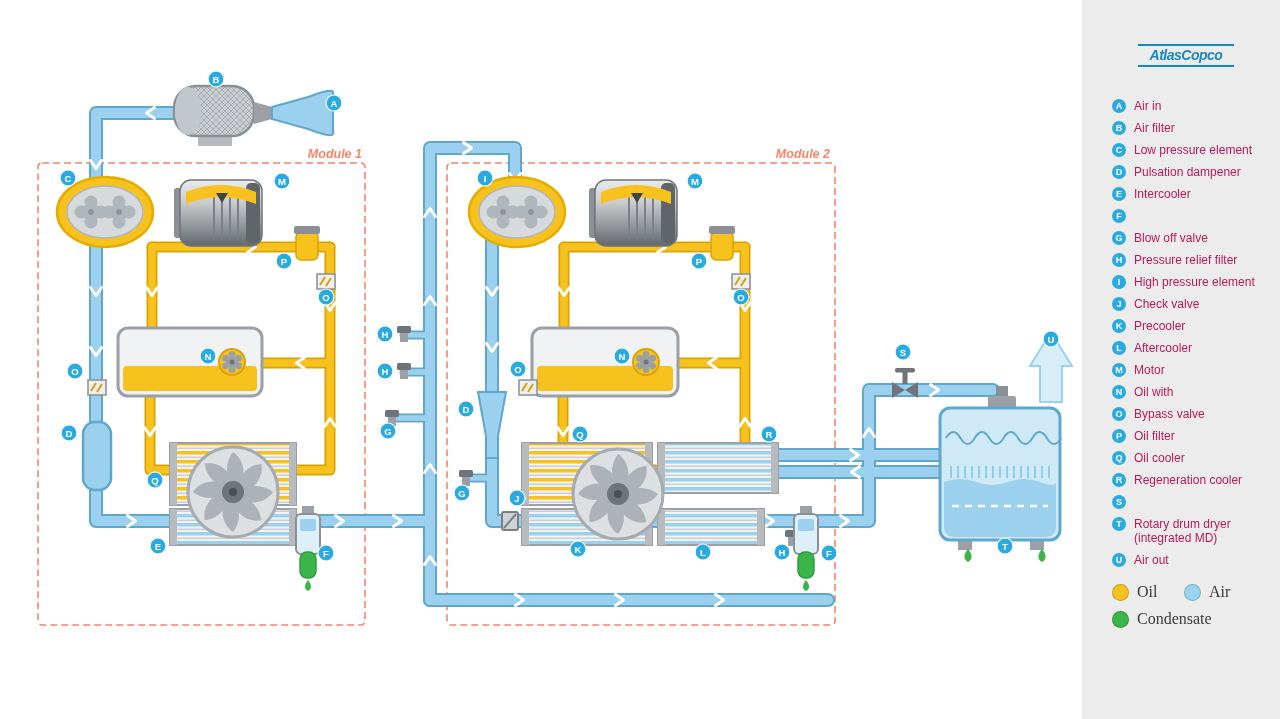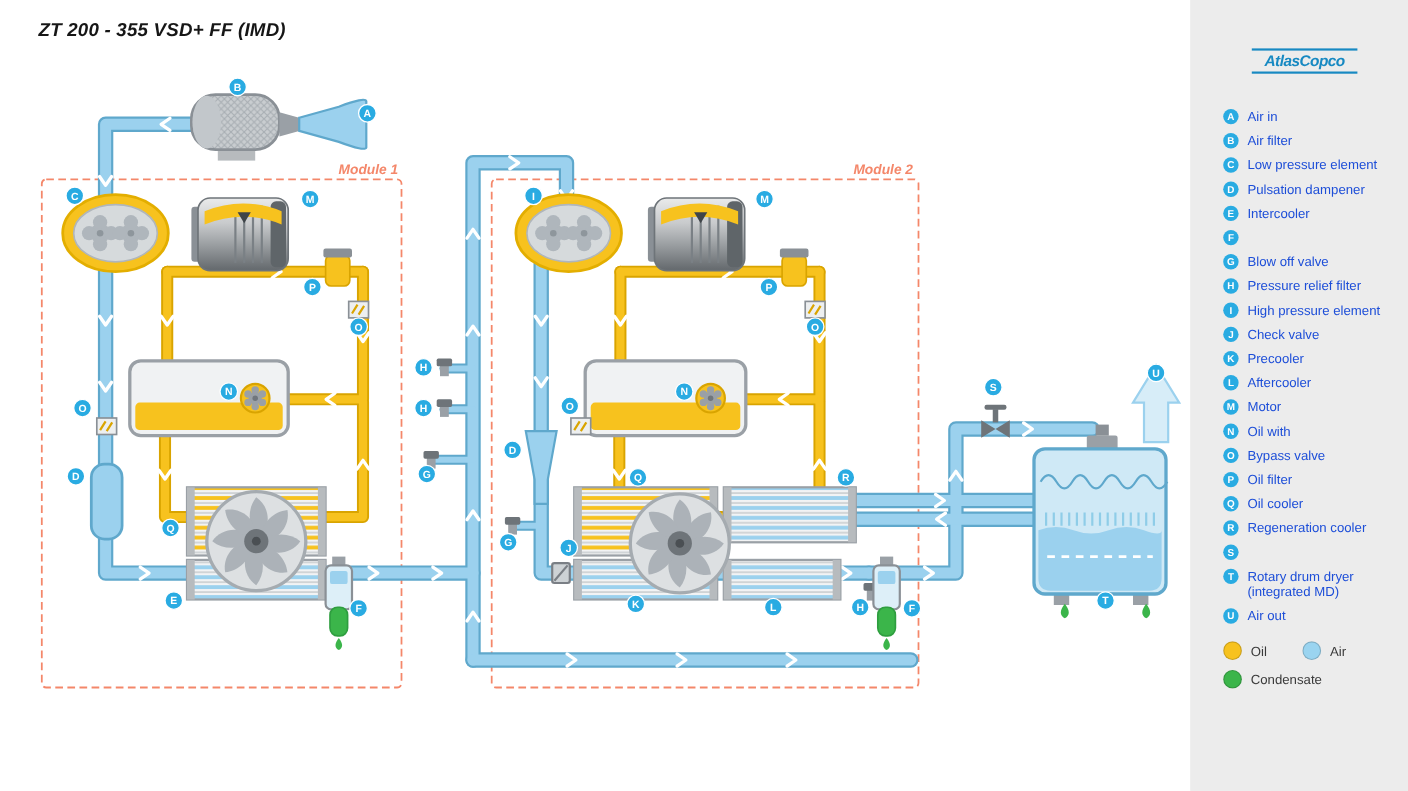--- a/index.html
+++ b/index.html
@@ -10,41 +10,40 @@
   svg text{font-family:"Liberation Sans",sans-serif;}
 
   .sidebar{position:absolute;right:0;top:0;width:198px;height:719px;background:#ECECEC;box-sizing:border-box;padding:0 20px 0 30px;}
   .logo{margin:44px auto 0;width:96px;text-align:center;}
   .logo-rule{height:2px;background:#1789C2;}
   .logo-text{display:block;font-style:italic;font-weight:bold;color:#1789C2;font-size:14px;padding:1px 0 2px;letter-spacing:-.5px;}
   .legend-list{margin-top:32px;}
   .legend-item{display:flex;align-items:flex-start;margin-bottom:8px;}
   .kbadge{flex:0 0 14px;width:14px;height:14px;border-radius:50%;background:#29ABE2;color:#fff;
           font-size:9px;font-weight:bold;display:flex;align-items:center;justify-content:center;margin-right:8px;margin-top:0;}
-  .legend-label{font-size:12px;line-height:14px;color:#1d4ed8;max-width:135px;}
+  .legend-label{font-size:12px;line-height:14px;color:#be185d;max-width:135px;}
   .color-legend{margin-top:16px;display:grid;grid-template-columns:72px auto;row-gap:9px;}
   .color-item{display:flex;align-items:center;}
   .color-swatch{width:15px;height:15px;border-radius:50%;border:1px solid rgba(0,0,0,.18);margin-right:8px;flex:0 0 15px;}
-  .color-label{font-size:12px;color:#3A3A3A;}
+  .color-label{font-size:16px;color:#3A3A3A;font-family:Liberation Serif, serif;}
 
   .pu{stroke:#5FA8CC;stroke-width:14;fill:none;stroke-linecap:round;stroke-linejoin:round}
   .po{stroke:#9BD1EE;stroke-width:10;fill:none;stroke-linecap:round;stroke-linejoin:round}
   .pus{stroke:#5FA8CC;stroke-width:9;fill:none;stroke-linecap:round;stroke-linejoin:round}
   .pos{stroke:#9BD1EE;stroke-width:5.5;fill:none;stroke-linecap:round;stroke-linejoin:round}
   .yu{stroke:#D9A400;stroke-width:11;fill:none;stroke-linecap:round;stroke-linejoin:round}
   .yo{stroke:#F7C21E;stroke-width:7.5;fill:none;stroke-linecap:round;stroke-linejoin:round}
   .modbox{fill:none;stroke:#F4876A;stroke-width:1.6;stroke-dasharray:7 4;}
   .modlabel{fill:#F4876A;font-size:12.5px;font-style:italic;font-weight:bold;}
 </style>
 </head>
 <body>
 
 <div class="stage">
 
-  <div class="title">ZT 200 - 355 VSD+ FF (IMD)</div>
 
   <svg id="diagram-svg" width="1082" height="719" viewBox="0 0 1082 719">
     <defs>
       <linearGradient id="gradMotor" x1="0" y1="0" x2="0" y2="1">
         <stop offset="0" stop-color="#EAEBEB"></stop>
           <stop offset="0.35" stop-color="#C8CACC"></stop>
         <stop offset="0.62" stop-color="#9EA2A5"></stop>
           <stop offset="1" stop-color="#63686C"></stop>
       </linearGradient>
       <pattern id="mesh" patternUnits="userSpaceOnUse" width="6" height="6">

